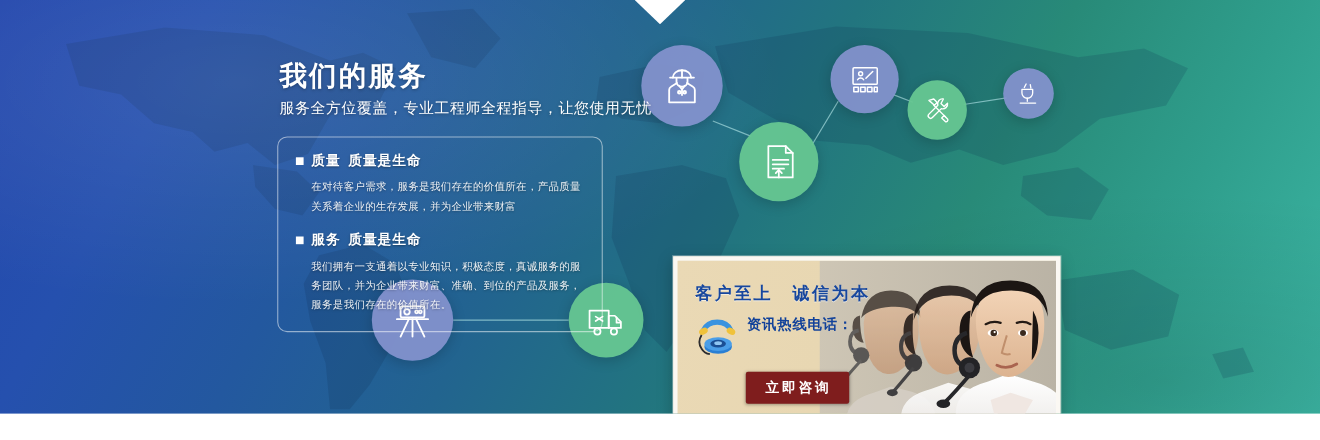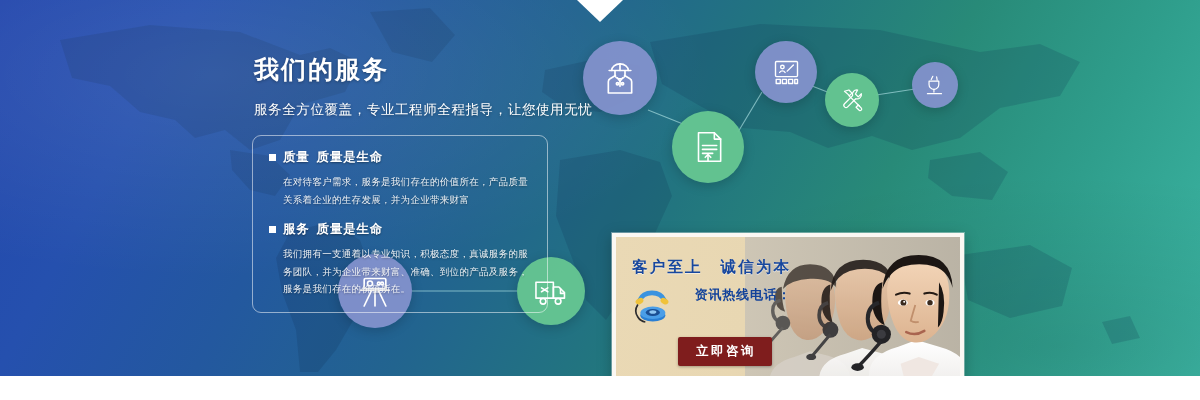--- a/index.html
+++ b/index.html
@@ -38,21 +38,21 @@
     width:46px;height:22px;
     background:#ffffff;
     clip-path:polygon(0 0,100% 0,50% 100%);
     z-index:9;
   }
 
   
   .left-block{position:absolute;left:252px;top:55px;width:300px;z-index:6;}
   .svc-title{
     color:#ffffff;font-size:25px;font-weight:bold;letter-spacing:2px;
-    line-height:1.15;margin:0 0 17px 2px;
+    line-height:1.15;margin:0 0 6px 2px;
     text-shadow:0 1px 3px rgba(0,0,0,.30);
   }
   .svc-sub{
     color:#ffffff;font-size:13.5px;letter-spacing:.6px;line-height:1.35;
     margin:0 0 14px 2px;text-shadow:0 1px 3px rgba(0,0,0,.35);
     white-space:nowrap;
   }
   .svc-box{
     box-sizing:border-box;
     width:296px;
@@ -105,21 +105,21 @@
   
   .photo{position:absolute;right:0;top:0;width:215px;height:100%;overflow:hidden;}
   .photo svg{display:block;width:100%;height:100%;}
 
   .card-txt{position:absolute;left:16px;top:20px;z-index:3;}
   .slogan{
     color:#17479e;font-size:15.5px;font-weight:bold;letter-spacing:2.2px;
     white-space:nowrap;margin:0 0 9px 0;
     text-shadow:0 1px 0 rgba(255,255,255,.55);
   }
-  .hot-row{display:flex;align-items:flex-start;gap:7px;justify-content:space-between;}
+  .hot-row{display:flex;align-items:flex-start;gap:7px;}
   .phone-ico{flex:0 0 auto;margin-top:3px;}
   .hot-lines{display:flex;flex-direction:column;}
   .hot-label{
     color:#12429a;font-size:13px;font-weight:bold;letter-spacing:.8px;
     white-space:nowrap;line-height:1.25;
   }
   .hot-num{
     color:#e8172b;font-size:17px;font-weight:bold;letter-spacing:.2px;
     line-height:1.3;margin-top:1px;white-space:nowrap;
   }

